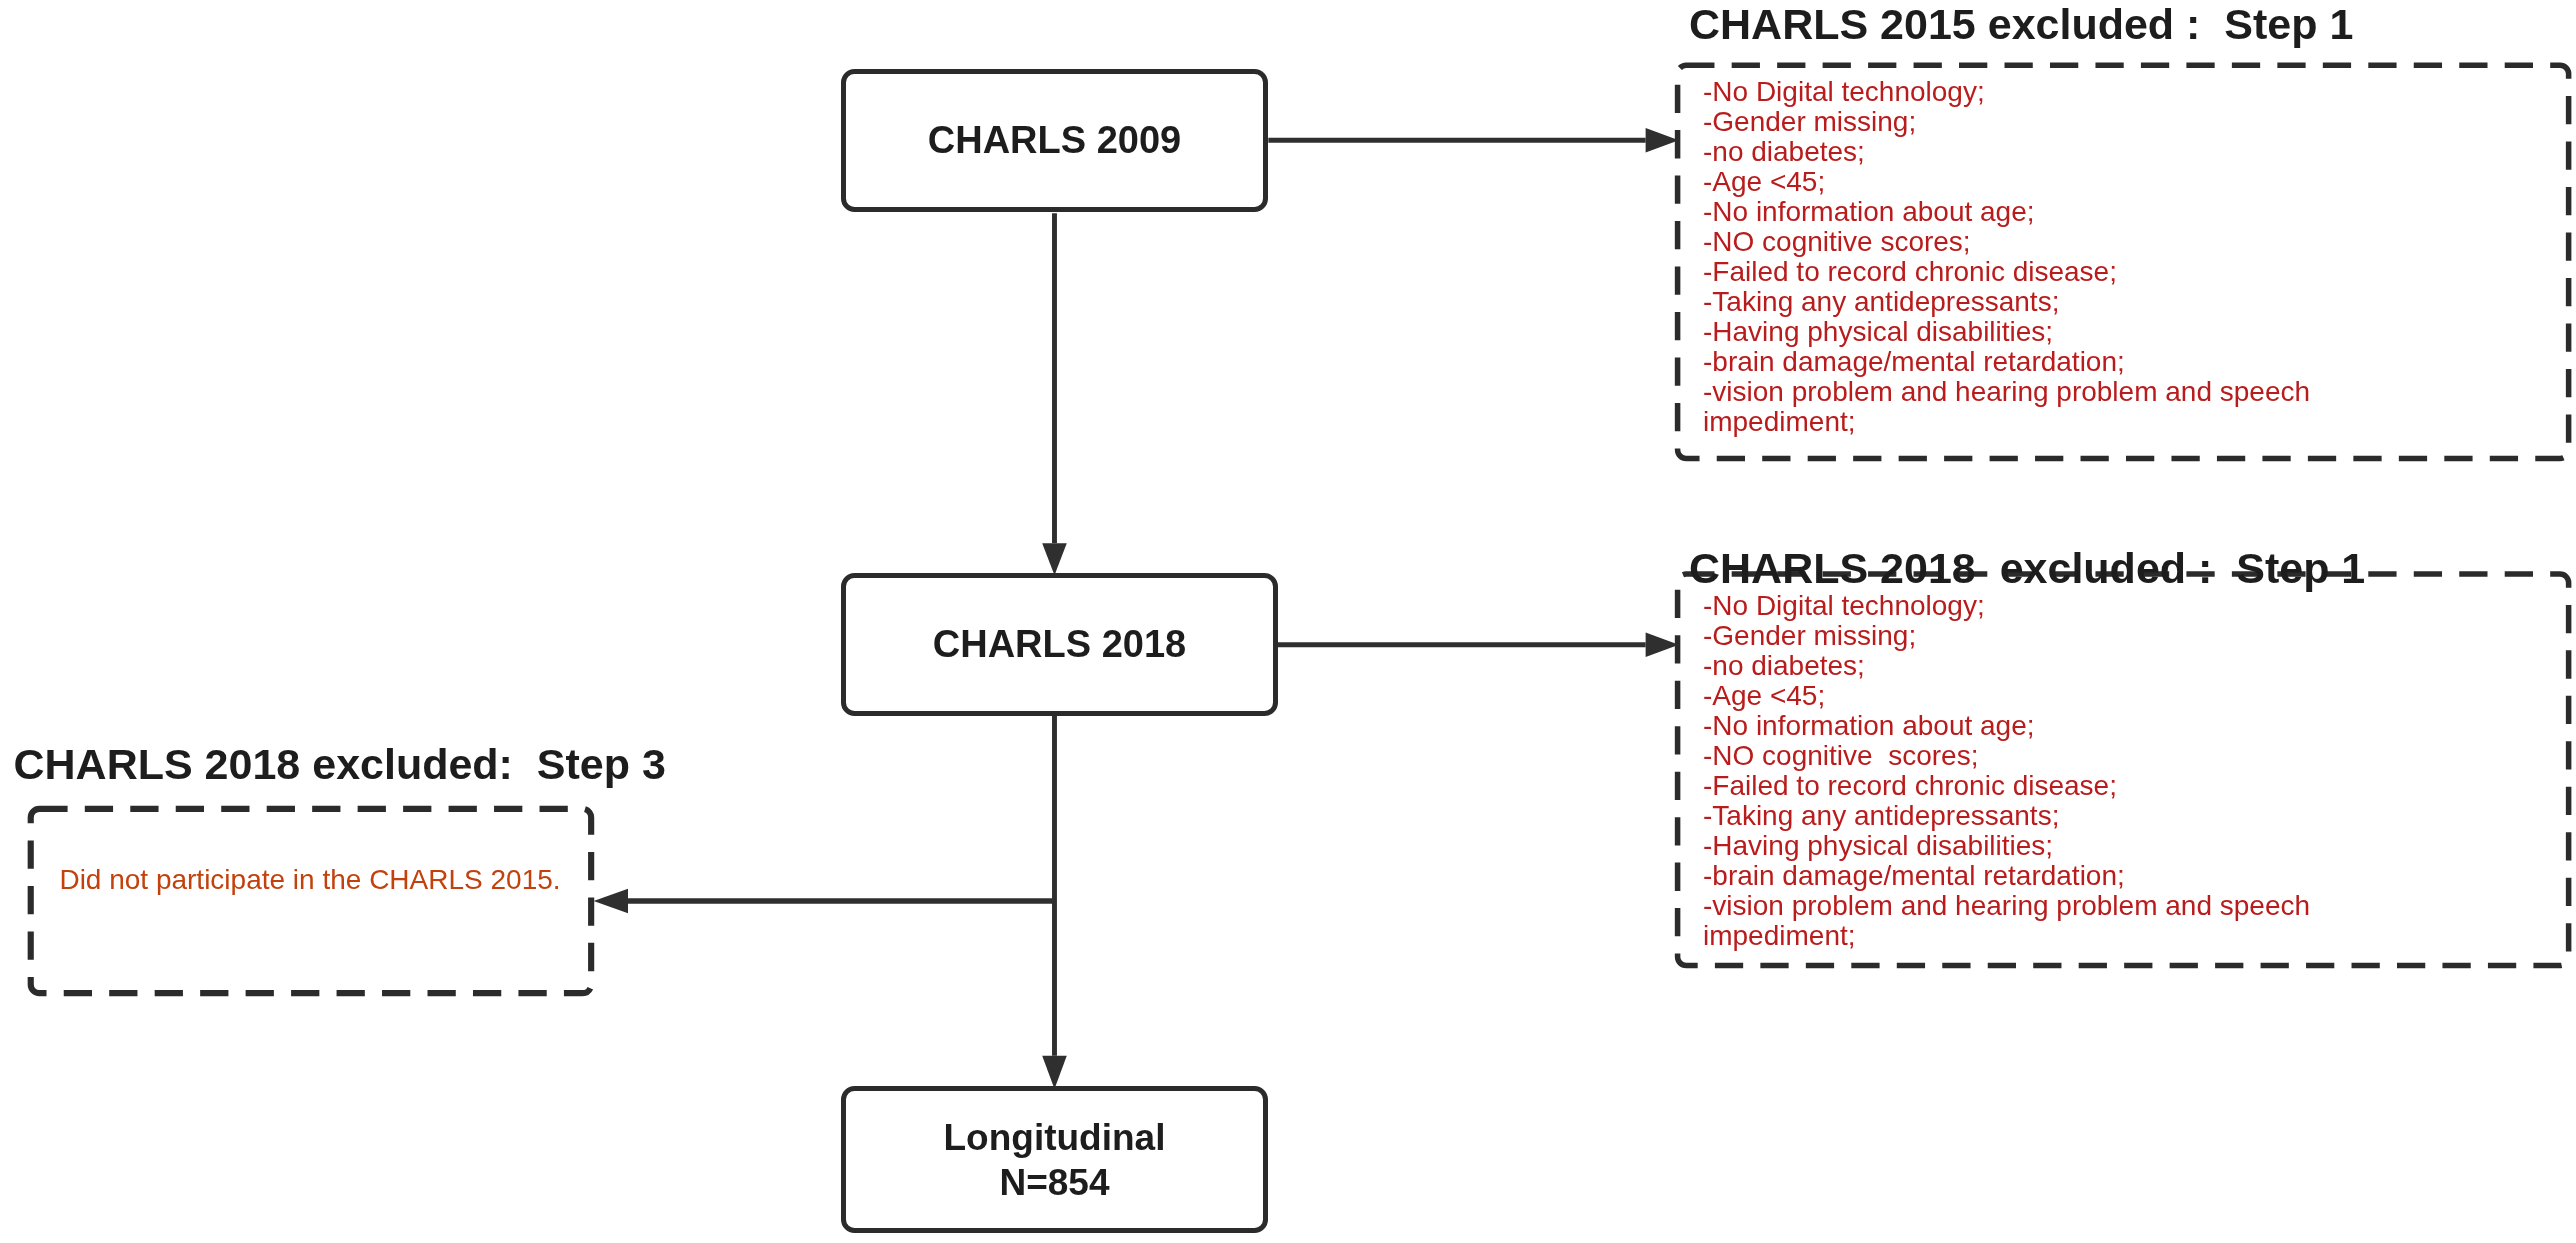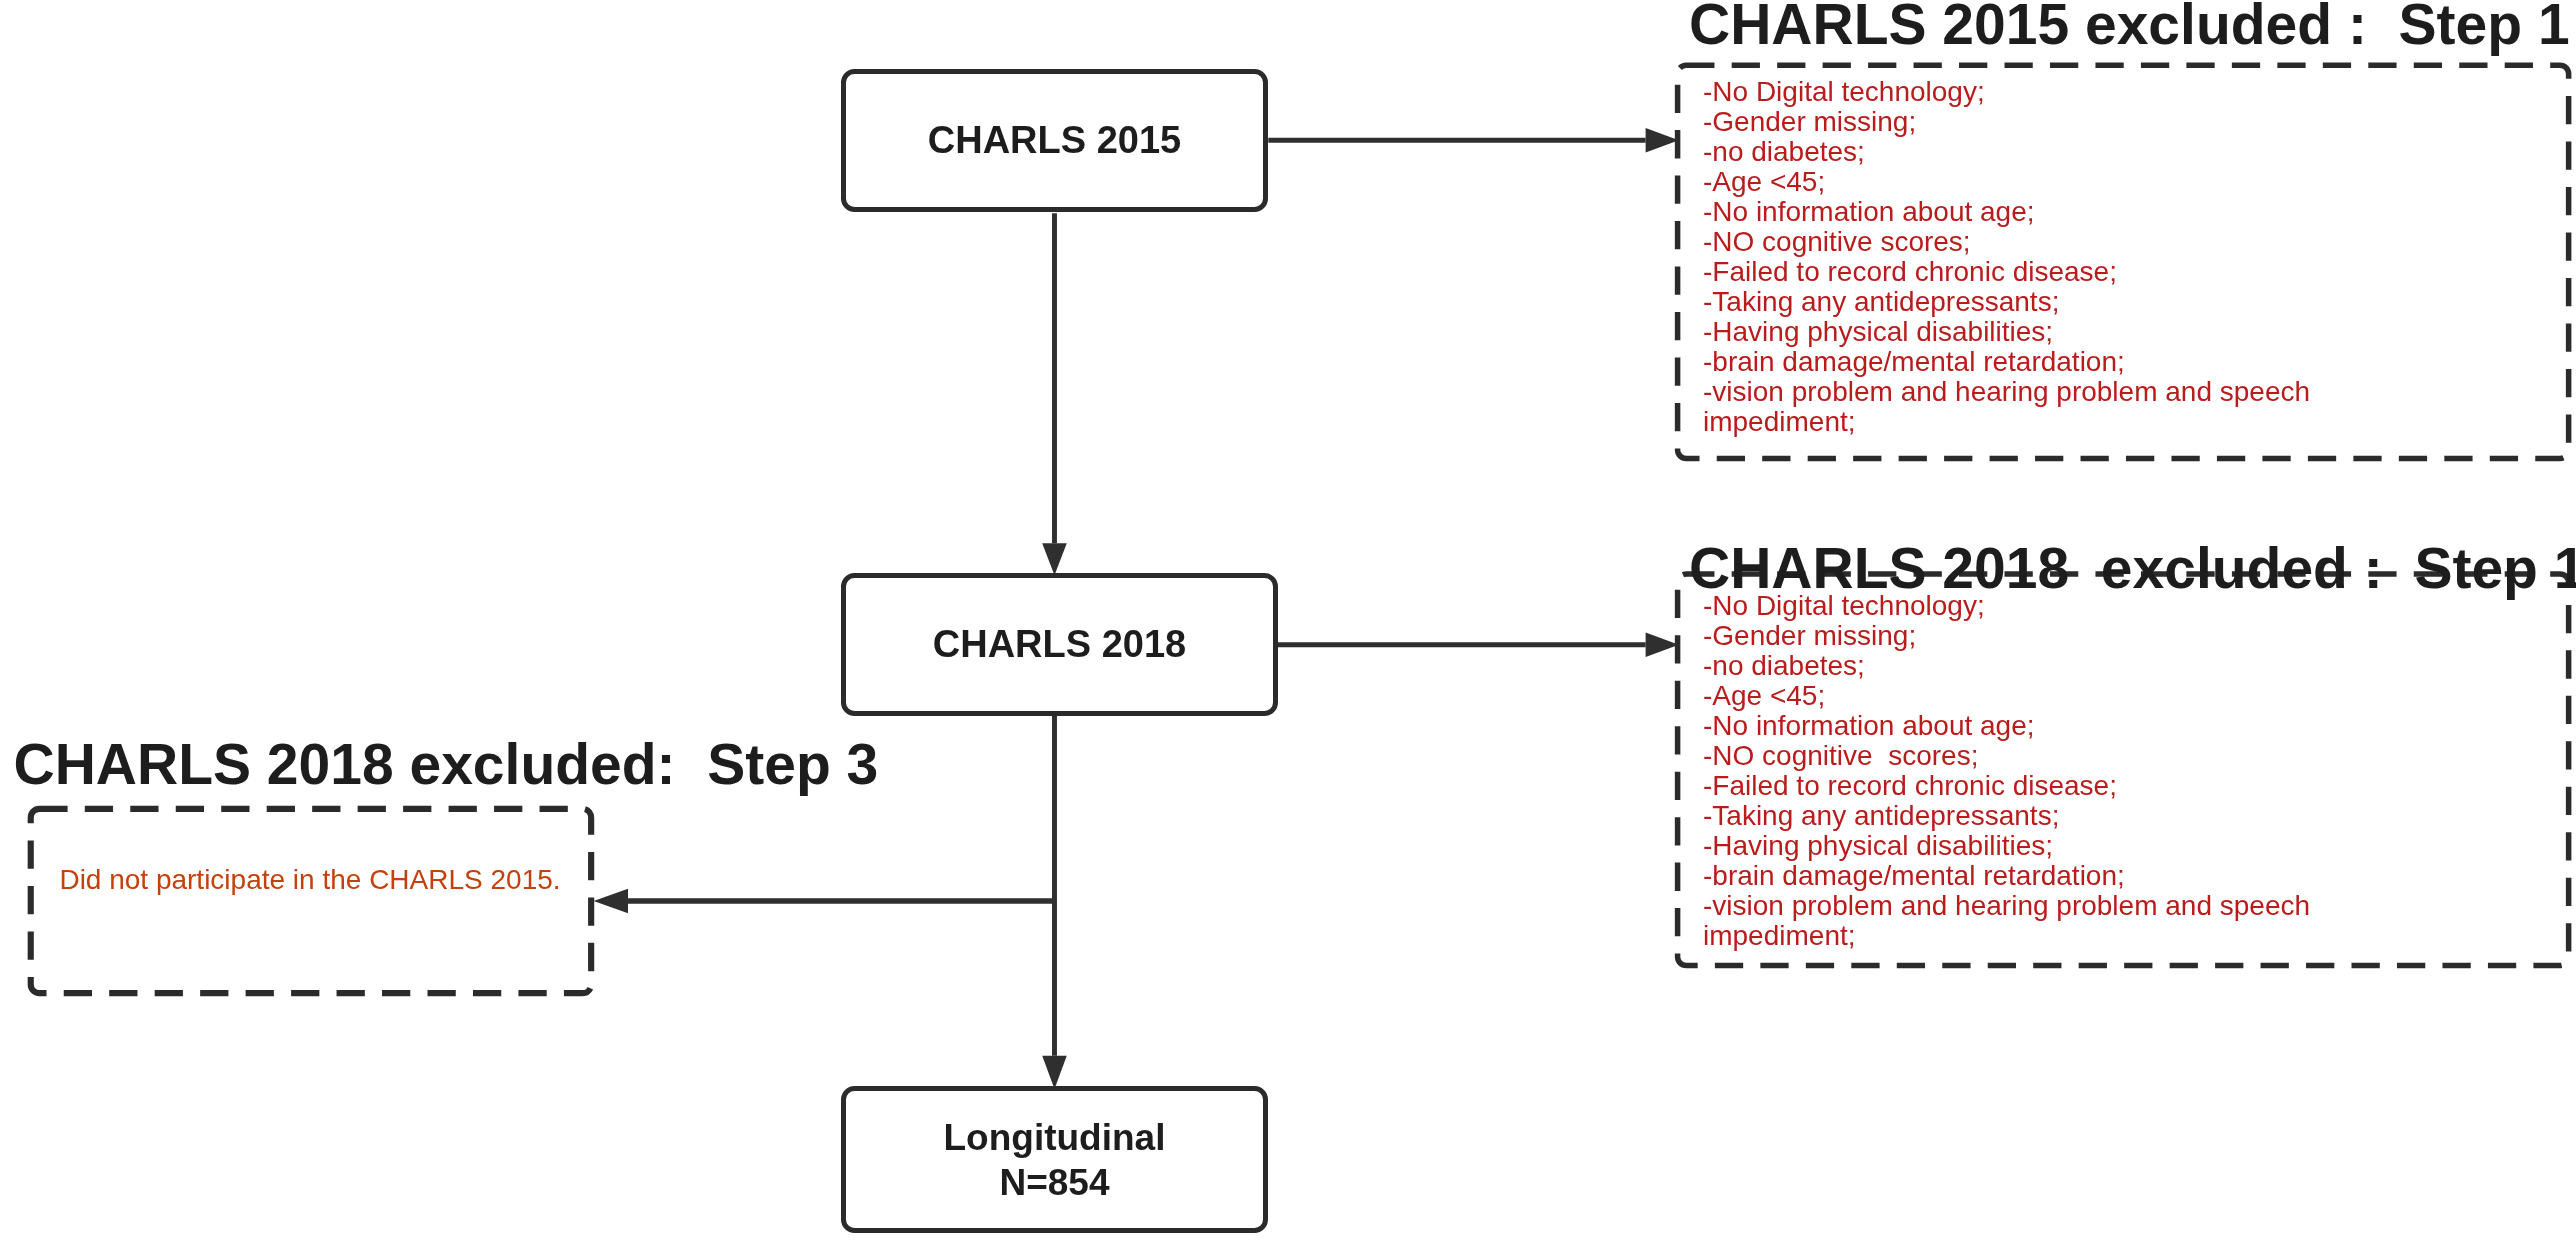--- a/index.html
+++ b/index.html
@@ -44,21 +44,21 @@
   }
   #node-final .node-line {
     font-weight: 700;
     font-size: 37px;
     line-height: 45px;
     color: #1d1d1d;
   }
   .title {
     position: absolute;
     font-weight: 700;
-    font-size: 57px;
+    font-size: 43px;
     line-height: 49px;
     color: #1d1d1d;
     white-space: pre;
   }
   .excl-list {
     position: absolute;
     width: 725px;
     font-size: 28px;
     line-height: 30px;
     color: #b91c1c;
@@ -108,21 +108,21 @@
       <polygon points="1696,1718 1736,1718 1716,1772" fill="#2f2f2f"></polygon>
     </g>
 
     <g>
       <line x1="1716" y1="1466" x2="1022" y2="1466" stroke="#2f2f2f" stroke-width="9"></line>
       <polygon points="1022,1446 1022,1486 966,1466" fill="#2f2f2f"></polygon>
     </g>
   </svg>
 
   <div class="node" id="node-2015" style="left:841px; top:69px; width:427px; height:143px;">
-    <span class="node-label">CHARLS 2015</span>
+    <span class="node-label">CHARLS 2009</span>
   </div>
 
   <div class="node" id="node-2018" style="left:841px; top:573px; width:437px; height:143px;">
     <span class="node-label">CHARLS 2018</span>
   </div>
 
   <div class="node" id="node-final" style="left:841px; top:1086px; width:427px; height:147px;align-items:center;">
     <span class="node-line">Longitudinal</span>
     <span class="node-line">N=854</span>
   </div>

